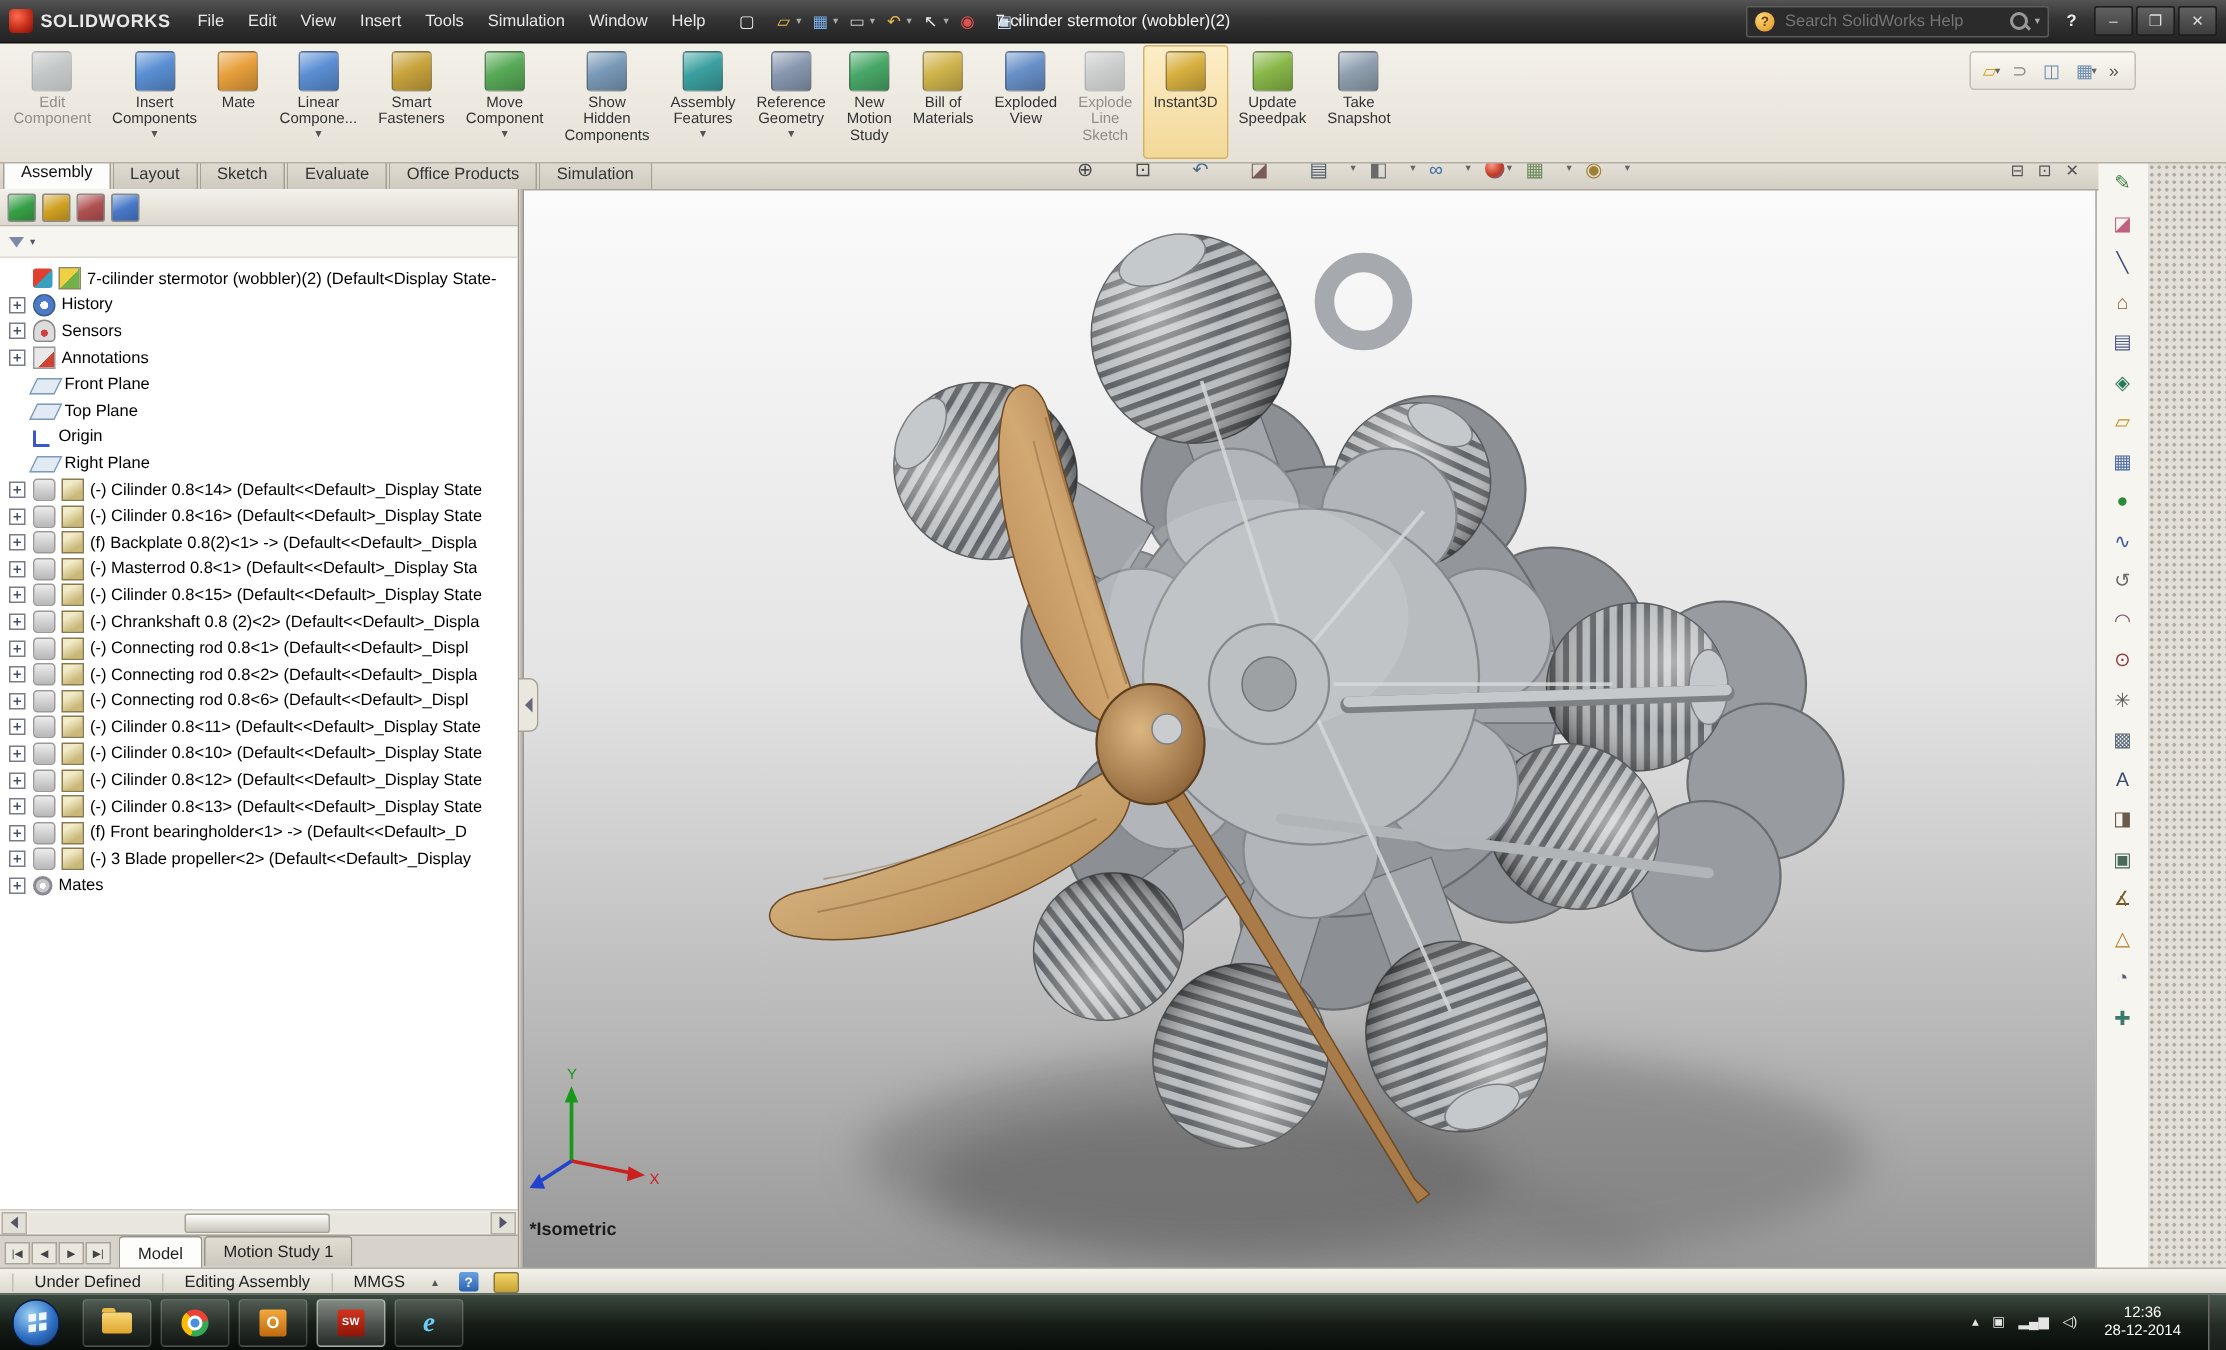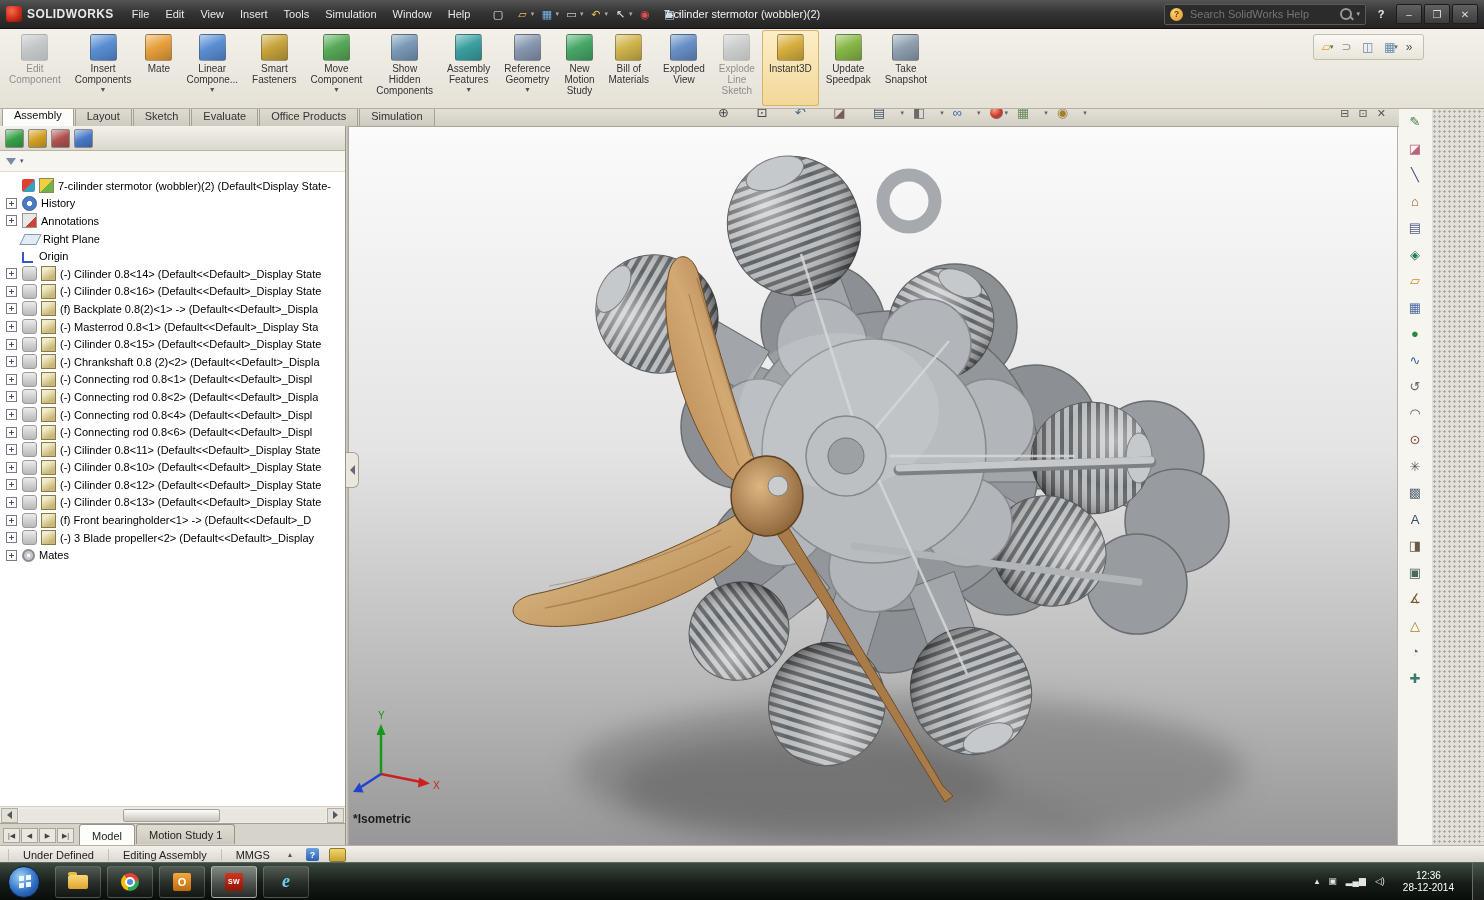--- a/index.html
+++ b/index.html
@@ -499,45 +499,63 @@
           <span class="tlabel">7-cilinder stermotor (wobbler)(2)  (Default&lt;Display State-</span>
         </div>
 
         <div class="trow">
           <span class="plus"></span>
 
           <span class="ticon ti-history"></span>
           <span class="tlabel">History</span>
         </div>
 
+        <div class="trow">
+          <span class="plus"></span>
+
+          <span class="ticon ti-sensors"></span>
+          <span class="tlabel">Sensors</span>
+        </div>
 
         <div class="trow">
           <span class="plus"></span>
 
           <span class="ticon ti-annotations"></span>
           <span class="tlabel">Annotations</span>
         </div>
 
-
+        <div class="trow">
+          <span class="plus" style="visibility: hidden;"></span>
+
+          <span class="ticon ti-plane"></span>
+          <span class="tlabel">Front Plane</span>
+        </div>
+
+        <div class="trow">
+          <span class="plus" style="visibility: hidden;"></span>
+
+          <span class="ticon ti-plane"></span>
+          <span class="tlabel">Top Plane</span>
+        </div>
+
+        <div class="trow">
+          <span class="plus" style="visibility: hidden;"></span>
+
+          <span class="ticon ti-origin"></span>
+          <span class="tlabel">Origin</span>
+        </div>
 
         <div class="trow">
           <span class="plus" style="visibility: hidden;"></span>
 
           <span class="ticon ti-plane"></span>
           <span class="tlabel">Right Plane</span>
         </div>
 
         <div class="trow">
-          <span class="plus" style="visibility: hidden;"></span>
-
-          <span class="ticon ti-origin"></span>
-          <span class="tlabel">Origin</span>
-        </div>
-
-        <div class="trow">
           <span class="plus"></span>
           <span class="ticon ti-state"></span>
           <span class="ticon ti-part"></span>
           <span class="tlabel">(-) Cilinder 0.8&lt;14&gt; (Default&lt;&lt;Default&gt;_Display State</span>
         </div>
 
         <div class="trow">
           <span class="plus"></span>
           <span class="ticon ti-state"></span>
           <span class="ticon ti-part"></span>
@@ -580,26 +598,20 @@
         </div>
 
         <div class="trow">
           <span class="plus"></span>
           <span class="ticon ti-state"></span>
           <span class="ticon ti-part"></span>
           <span class="tlabel">(-) Connecting rod 0.8&lt;2&gt; (Default&lt;&lt;Default&gt;_Displa</span>
         </div>
 
 
-        <div class="trow">
-          <span class="plus"></span>
-          <span class="ticon ti-state"></span>
-          <span class="ticon ti-part"></span>
-          <span class="tlabel">(-) Connecting rod 0.8&lt;4&gt; (Default&lt;&lt;Default&gt;_Displ</span>
-        </div>
 
         <div class="trow">
           <span class="plus"></span>
           <span class="ticon ti-state"></span>
           <span class="ticon ti-part"></span>
           <span class="tlabel">(-) Connecting rod 0.8&lt;6&gt; (Default&lt;&lt;Default&gt;_Displ</span>
         </div>
 
 
         <div class="trow">

